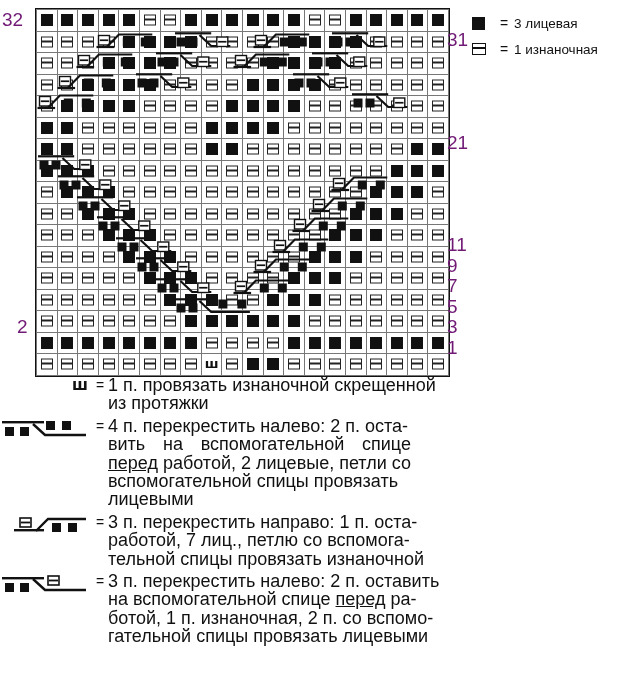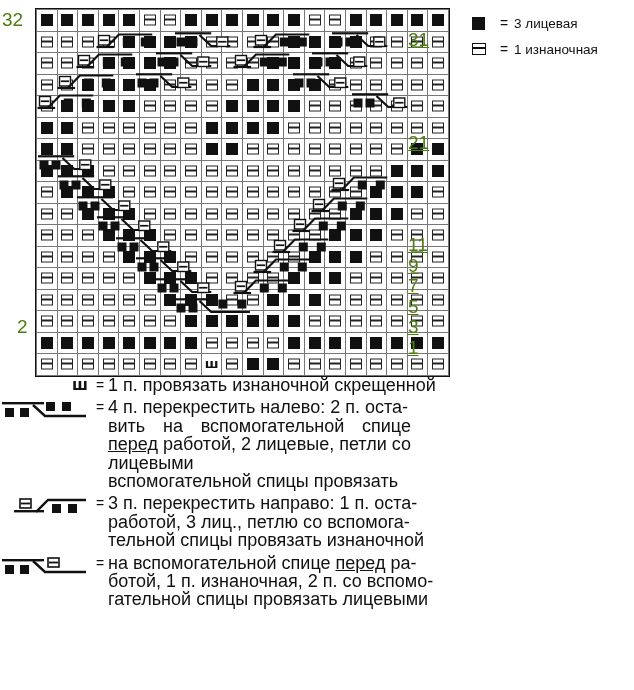--- a/index.html
+++ b/index.html
@@ -86,26 +86,26 @@
     height: 20.5px;
     pointer-events: none;
   }
   .cable svg { display: block; }
 
   
   .rownum {
     position: absolute;
     font-size: 19px;
     font-weight: 400;
-    color: #4d7c0f;
+    color: #701a75;
     font-family: "Liberation Sans", sans-serif;
     white-space: nowrap;
   }
   .rownum.left  { right: auto; }
-  .rownum.right { left: 408px; text-decoration: underline; }
+  .rownum.right { left: 447px; }
 
   
   #key {
     position: absolute;
     left: 472px;
     top: 10px;
     width: 160px;
   }
   .key-row {
     display: flex;
@@ -875,75 +875,77 @@
 
 <div id="legend">
 
   <div class="leg-item">
     <div class="leg-sym">
       <span class="w-glyph">ш</span>
     </div>
     <div class="leg-eq">=</div>
     <div class="leg-text">
       <span class="l">1 п. провязать изнаночной скрещенной</span>
+      <span class="l">из протяжки</span>
     </div>
   </div>
 
   <div class="leg-item">
     <div class="leg-sym">
       <svg width="88" height="20" viewBox="0 0 88 20">
         <rect x="2" y="2" width="42" height="2.4" fill="#111"></rect>
         <rect x="5" y="8" width="9" height="9" fill="#111"></rect>
         <rect x="20" y="8" width="9" height="9" fill="#111"></rect>
         <path d="M33 5 L45 16 L86 16" stroke="#111" stroke-width="2.4" fill="none"></path>
         <rect x="46" y="2" width="9" height="9" fill="#111"></rect>
         <rect x="62" y="2" width="9" height="9" fill="#111"></rect>
       </svg>
     </div>
     <div class="leg-eq">=</div>
     <div class="leg-text">
       <span class="l">4 п. перекрестить налево: 2 п. оста-</span>
       <span class="l just">вить на вспомогательной спице</span>
       <span class="l"><u>перед</u> работой, 2 лицевые, петли со</span>
+      <span class="l">вспомогательной спицы провязать</span>
       <span class="l">лицевыми</span>
-      <span class="l">вспомогательной спицы провязать</span>
     </div>
   </div>
 
   <div class="leg-item">
     <div class="leg-sym">
       <svg width="88" height="20" viewBox="0 0 88 20">
         <rect x="14" y="14" width="30" height="2.4" fill="#111"></rect>
         <rect x="20" y="3" width="11" height="9" fill="none" stroke="#111" stroke-width="1.6"></rect>
         <rect x="21" y="6.6" width="9" height="1.8" fill="#111"></rect>
         <path d="M36 16 L48 4 L86 4" stroke="#111" stroke-width="2.4" fill="none"></path>
         <rect x="52" y="8" width="9" height="9" fill="#111"></rect>
         <rect x="68" y="8" width="9" height="9" fill="#111"></rect>
       </svg>
     </div>
     <div class="leg-eq">=</div>
     <div class="leg-text">
       <span class="l">3 п. перекрестить направо: 1 п. оста-</span>
-      <span class="l">работой, 3 лиц., петлю со вспомога-</span>
+      <span class="l">работой, 7 лиц., петлю со вспомога-</span>
       <span class="l">тельной спицы провязать изнаночной</span>
     </div>
   </div>
 
   <div class="leg-item">
     <div class="leg-sym">
       <svg width="88" height="20" viewBox="0 0 88 20">
         <rect x="2" y="3" width="42" height="2.4" fill="#111"></rect>
         <rect x="5" y="9" width="9" height="9" fill="#111"></rect>
         <rect x="20" y="9" width="9" height="9" fill="#111"></rect>
         <path d="M33 5 L45 16 L86 16" stroke="#111" stroke-width="2.4" fill="none"></path>
         <rect x="48" y="2" width="11" height="9" fill="none" stroke="#111" stroke-width="1.6"></rect>
         <rect x="49" y="5.6" width="9" height="1.8" fill="#111"></rect>
       </svg>
     </div>
     <div class="leg-eq">=</div>
     <div class="leg-text">
+      <span class="l">3 п. перекрестить налево: 2 п. оставить</span>
       <span class="l">на вспомогательной спице <u>перед</u> ра-</span>
       <span class="l">ботой, 1 п. изнаночная, 2 п. со вспомо-</span>
       <span class="l">гательной спицы провязать лицевыми</span>
     </div>
   </div>
 
 </div>
 
 </body></html>

